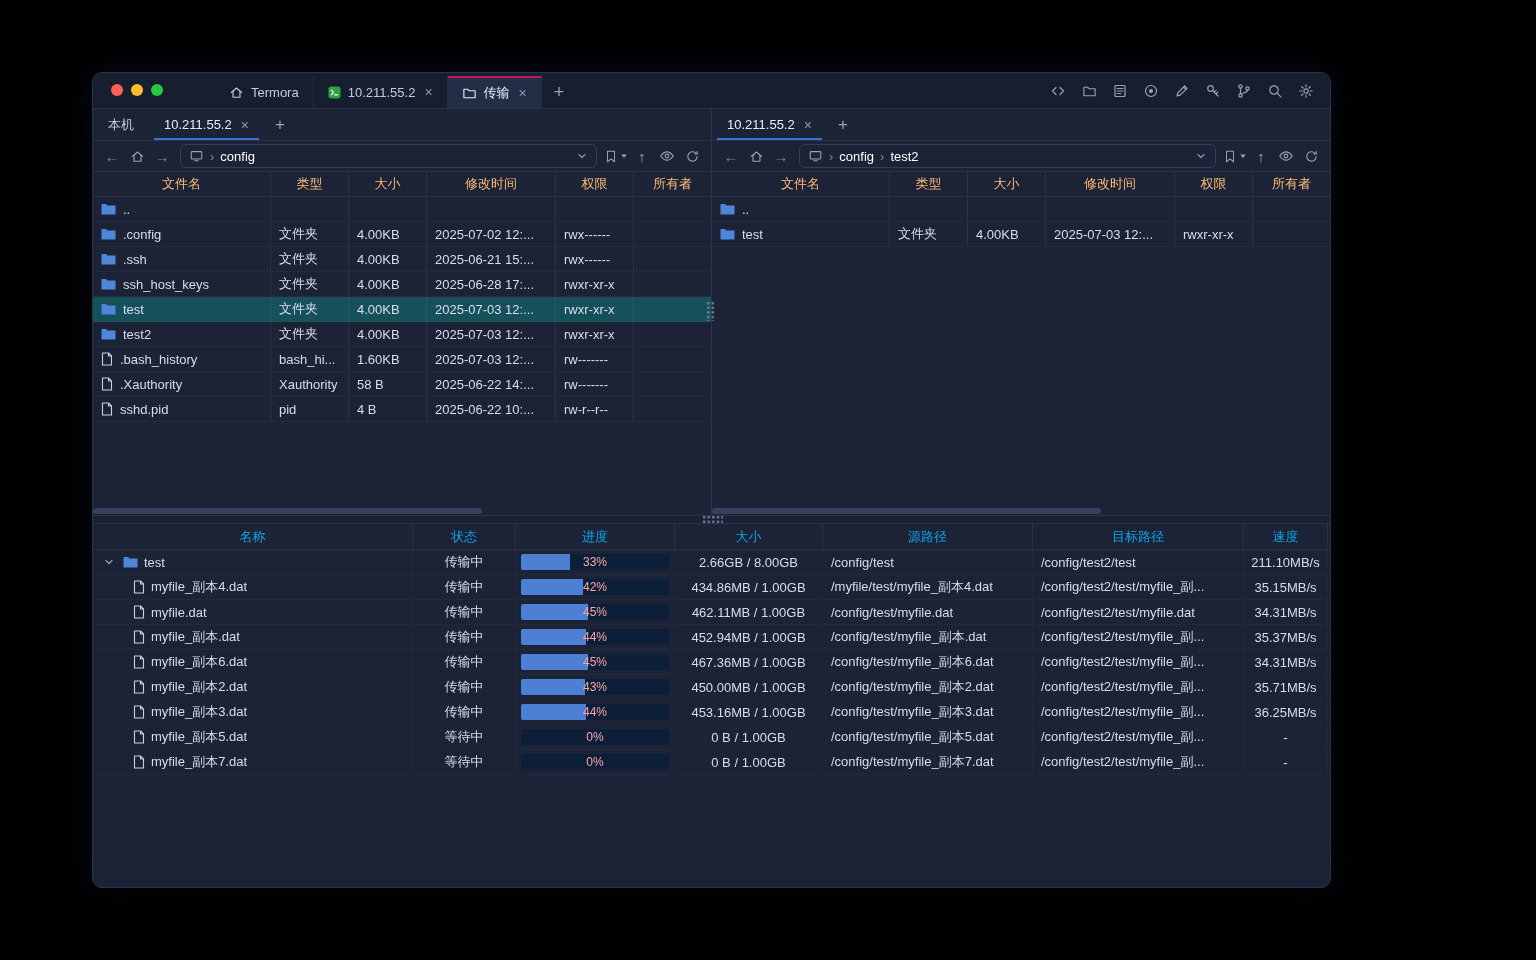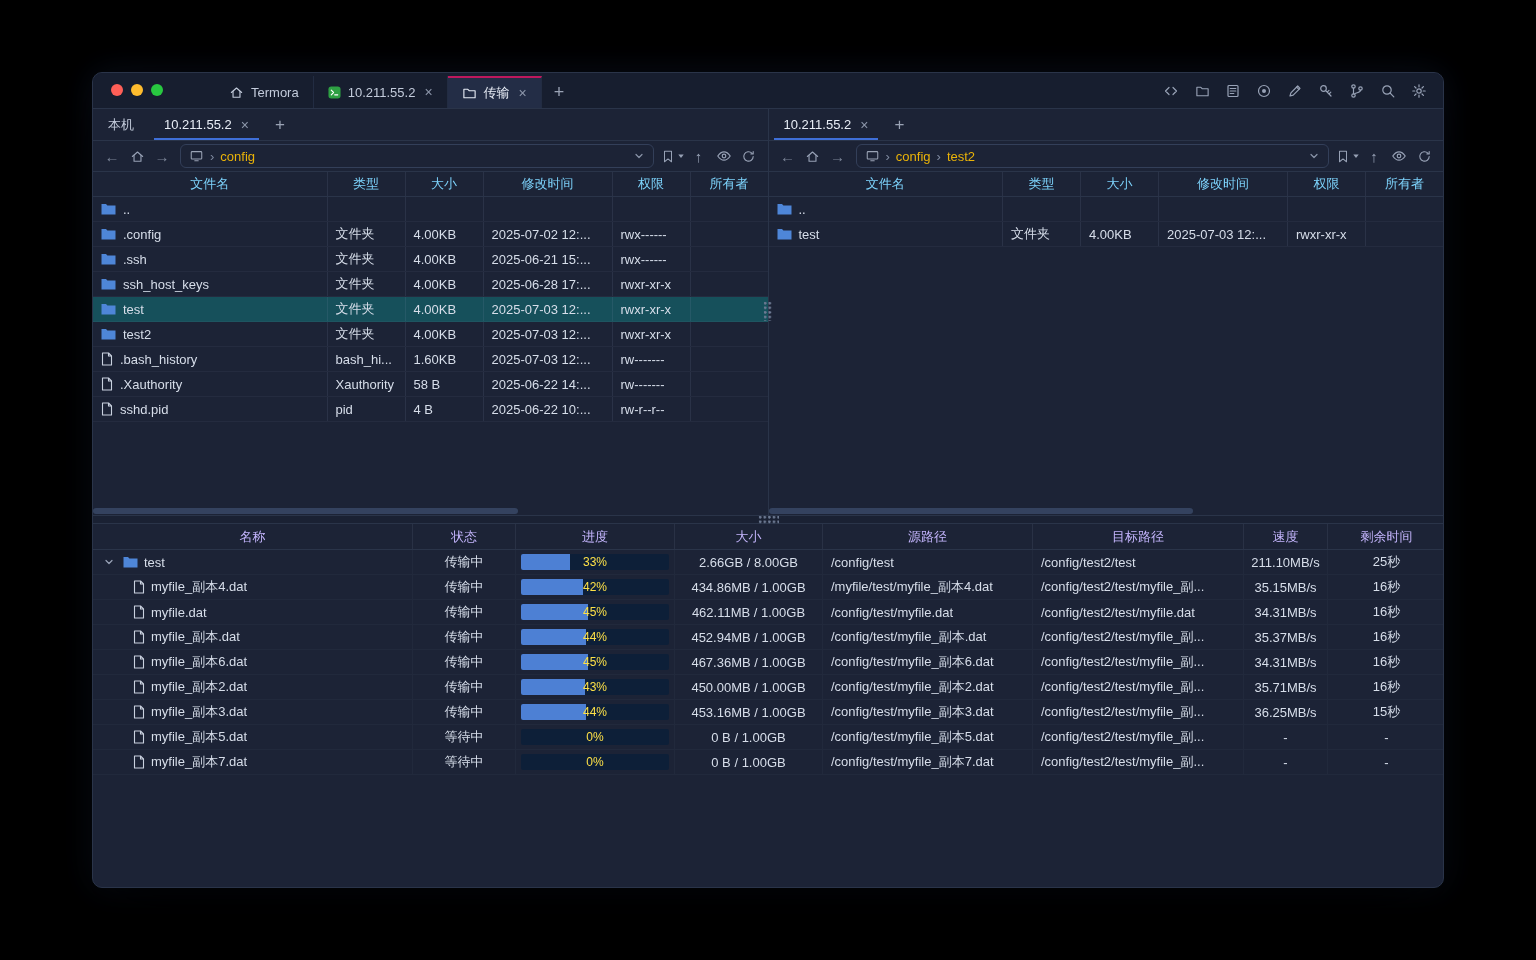--- a/index.html
+++ b/index.html
@@ -1,18 +1,18 @@
 <!DOCTYPE html>
 <html><head>
 <meta charset="utf-8">
 <style>
   * { margin:0; padding:0; box-sizing:border-box; }
   html,body { width:1536px; height:960px; background:#000; overflow:hidden;
     font-family:"Liberation Sans","DejaVu Sans",sans-serif; font-size:13px; color:#d7deea; }
-  .window { position:absolute; left:92px; top:72px; width:1352px; height:816px;
+  .window { position:absolute; left:92px; top:72px; width:1239px; height:816px;
     background:#1c2336; border-radius:10px; overflow:hidden; display:flex; flex-direction:column;
     border:1px solid #2a3449; box-shadow:0 25px 70px rgba(0,0,0,.9), 0 0 35px rgba(40,60,110,.28); }
 
   
   .titlebar { flex:0 0 36px; background:#171e2f; display:flex; align-items:flex-end; border-bottom:1px solid #2a3449; position:relative; }
   .traffic { display:flex; gap:8px; padding:0 20px 12px 18px; align-items:center; }
   .light { width:12px; height:12px; border-radius:50%; display:inline-block; }
   .tb-tabs { display:flex; height:32px; margin-left:32px; }
   .tb-tab { display:flex; align-items:center; gap:7px; padding:0 14px; color:#c3cbdb; border-right:1px solid #222c42; position:relative; cursor:default; }
   .tb-tab.active { background:#232d46; border-top:2px solid #be185d; color:#e8edf6; }
@@ -34,62 +34,62 @@
   .pane-tab { display:flex; align-items:center; gap:7px; padding:0 15px; color:#c3cbdb; position:relative; cursor:default; }
   .pane-tab.active { color:#e8edf6; }
   .pane-tab.active::after { content:""; position:absolute; left:5px; right:5px; bottom:0; height:2px; background:#3f6fd8; }
   .pane-add { background:none; border:none; color:#9aa3b5; font-size:17px; padding:0 11px; cursor:default; }
 
   .navbar { flex:0 0 30px; display:flex; align-items:center; gap:3px; padding:0 8px; }
   .nav-btn { min-width:22px; height:22px; display:flex; align-items:center; justify-content:center; gap:2px;
     background:none; border:none; color:#97a1b5; font-size:15px; border-radius:4px; cursor:default; }
   .nav-btn.dim { color:#7c8699; }
   .path-box { flex:1 1 0; min-width:0; height:24px; border:1px solid #333f59; border-radius:6px; display:flex; align-items:center; gap:6px; padding:0 8px; margin:0 4px; color:#9aa3b5; }
-  .path-seg { color:#eab308; }
+  .path-seg { color:#ffffff; }
   .path-sep { color:#7f8aa0; font-size:13px; }
   .path-caret { margin-left:auto; color:#8a94a9; }
 
-  .fhead { flex:0 0 26px; display:flex; border-top:1px solid #2a3449; border-bottom:1px solid #2a3449; color:#7dd3fc; }
+  .fhead { flex:0 0 26px; display:flex; border-top:1px solid #2a3449; border-bottom:1px solid #2a3449; color:#fdba74; }
   .fcell { display:flex; align-items:center; padding:0 8px; overflow:hidden; white-space:nowrap; border-right:1px solid rgba(140,155,185,.13); }
   .fhead .fcell { justify-content:center; }
   .fbody { flex:1 1 0; min-height:0; overflow:hidden; }
   .frow { display:flex; height:25px; border-bottom:1px solid rgba(140,155,185,.07); }
   .frow.selected { background:#16505b; }
   .c-name { flex:1 1 0; min-width:0; gap:7px; }
   .c-type { flex:0 0 78px; }
   .c-size { flex:0 0 78px; }
   .c-mod  { flex:0 0 129px; }
   .c-perm { flex:0 0 78px; }
   .c-owner{ flex:0 0 77px; border-right:none; }
 
   .hscroll { flex:0 0 8px; position:relative; }
   .hthumb { position:absolute; left:0; top:1px; height:6px; width:63%; background:#34425f; border-radius:3px; }
 
   .hsep { flex:0 0 9px; background:#1a2133; border-top:1px solid #2a3449; border-bottom:1px solid #2a3449; position:relative; }
 
   
   .ttable { flex:1 1 0; min-height:0; display:flex; flex-direction:column; }
-  .thead { flex:0 0 26px; display:flex; border-bottom:1px solid #2a3449; color:#c4b5fd; }
+  .thead { flex:0 0 26px; display:flex; border-bottom:1px solid #2a3449; color:#0ea5e9; }
   .thead .tcell { justify-content:center; }
   .tcell { display:flex; align-items:center; padding:0 8px; overflow:hidden; white-space:nowrap; border-right:1px solid rgba(140,155,185,.12); }
   .trow { display:flex; height:25px; border-bottom:1px solid rgba(140,155,185,.05); }
   .trow .tcell { border-right:1px solid rgba(140,155,185,.05); }
   .t-name  { flex:0 0 320px; gap:6px; }
   .t-status{ flex:0 0 103px; justify-content:center; }
   .t-prog  { flex:0 0 159px; padding:0 5px; }
   .t-size  { flex:0 0 148px; justify-content:center; }
   .t-src   { flex:0 0 210px; }
   .t-dst   { flex:0 0 211px; }
   .t-speed { flex:0 0 84px; justify-content:center; }
   .t-rem   { flex:0 0 117px; justify-content:center; border-right:none !important; }
   .chev { width:16px; display:inline-flex; justify-content:center; color:#9aa4b8; }
   .indent { width:26px; flex:0 0 26px; }
   .pbar { position:relative; width:100%; height:16px; background:#0d1f38; border-radius:2px; overflow:hidden; }
   .pfill { position:absolute; left:0; top:0; bottom:0; background:#4d80d4; }
-  .plabel { position:absolute; inset:0; display:flex; align-items:center; justify-content:center; font-size:12px; color:#fde047; }
+  .plabel { position:absolute; inset:0; display:flex; align-items:center; justify-content:center; font-size:12px; color:#fca5a5; }
 </style>
 </head>
 <body>
 
 <div class="window">
   <div class="titlebar">
     <div class="traffic" id="traffic">
         <span class="light" style="background: rgb(255, 95, 87);"></span>
         <span class="light" style="background: rgb(254, 188, 46);"></span>
         <span class="light" style="background: rgb(40, 200, 64);"></span>

